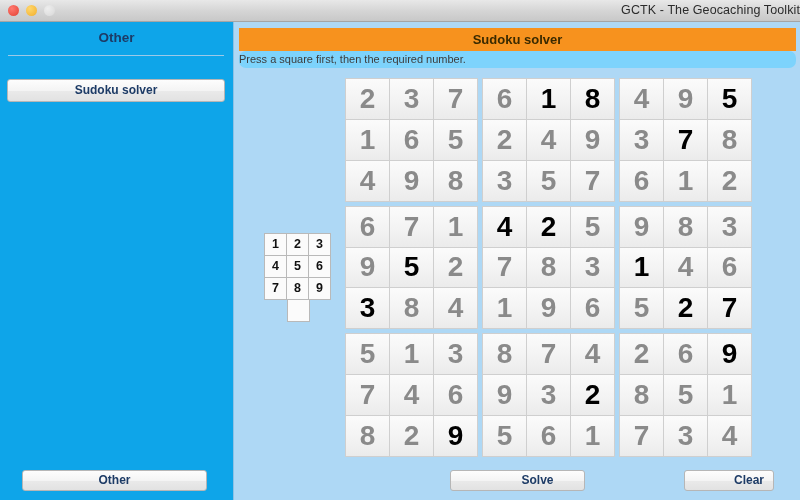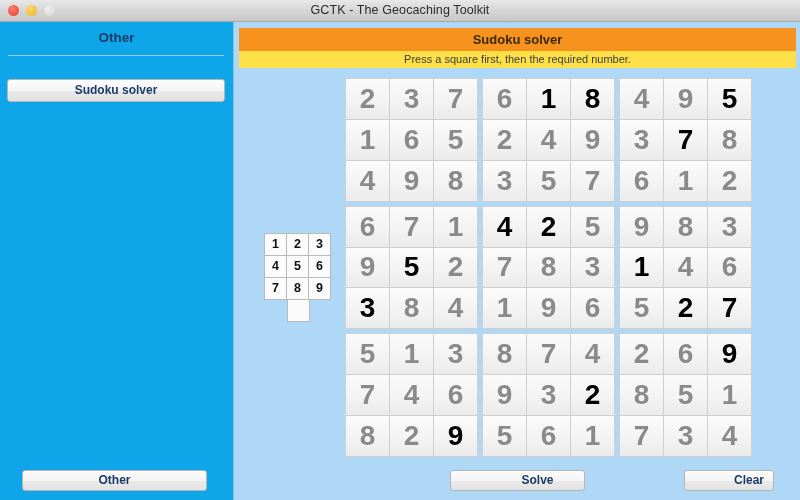--- a/index.html
+++ b/index.html
@@ -44,21 +44,21 @@
     display: block;
   }
   .light.close  { background: radial-gradient(circle at 35% 32%, #ff7a70, #ec5245 70%, #d93f35); }
   .light.min    { background: radial-gradient(circle at 35% 32%, #ffd66b, #f6bb3f 70%, #e0a62c); }
   .light.zoom   { background: radial-gradient(circle at 35% 32%, #eeeeee, #dedede 70%, #cfcfcf); }
   .window-title {
     position: absolute;
     left: 0; top: 0;
     width: 800px;
     line-height: 21px;
-    text-align: center;
+    text-align: right;
     font-size: 12.5px;
     color: #2b2b2b;
     letter-spacing: .1px;
   }
 
   
   .sidebar {
     position: absolute;
     left: 0; top: 22px;
     width: 234px;
@@ -122,26 +122,27 @@
     font-size: 13px;
     font-weight: bold;
     color: #3a2a00;
     box-sizing: border-box;
   }
   .subbanner {
     position: absolute;
     left: 4px; top: 29px;
     width: 557px;
     height: 17px;
-    background: #fde047;
+    background: #7dd3fc;
     line-height: 17px;
-    text-align: center;
+    text-align: left;
     font-size: 11px;
     color: #3c3c3c;
     box-sizing: border-box;
+    border-radius: 7px;
   }
 
   
   .numpad {
     position: absolute;
     left: 29px; top: 211px;
     width: 69px;
   }
   .numpad-row { display: flex; }
   .pad-cell {

